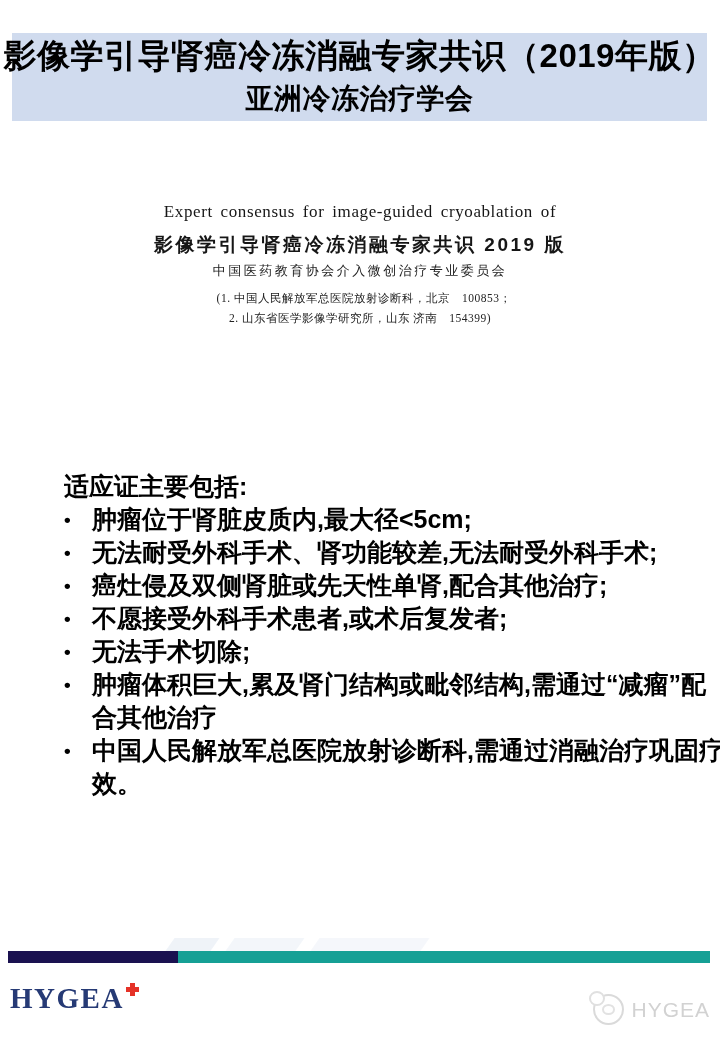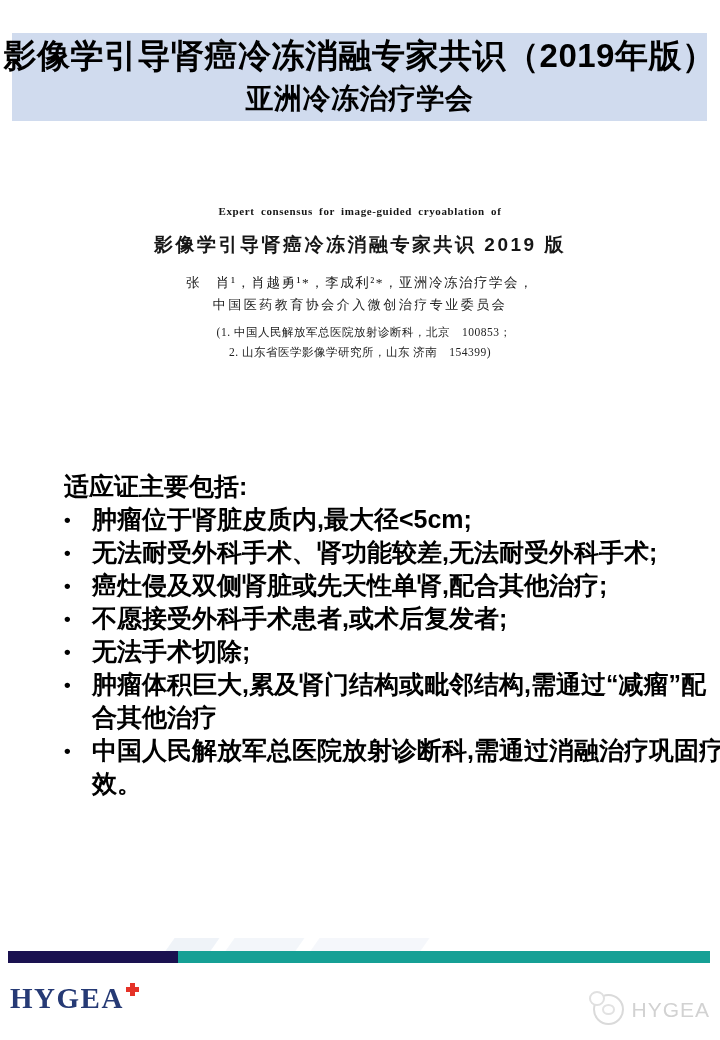--- a/index.html
+++ b/index.html
@@ -12,22 +12,22 @@
     position:absolute;left:12px;top:33px;width:695px;height:88px;
     background:#d0dbee;
     display:flex;flex-direction:column;justify-content:center;align-items:center;
     text-align:center;
   }
   .title-line1{font-size:33px;line-height:43px;font-weight:600;white-space:nowrap;letter-spacing:0.5px;}
   .title-line2{font-size:28px;line-height:43px;font-weight:600;white-space:nowrap;letter-spacing:0.5px;}
   
   .paper{position:absolute;left:0;top:196px;width:720px;text-align:center;color:#161616;}
   .paper-title-en{
-    font-family:"Liberation Serif","DejaVu Serif",serif;font-weight:bold;
-    font-size:11px;line-height:31px;letter-spacing:0.6px;word-spacing:3px;
+    font-family:"Liberation Serif","DejaVu Serif",serif;font-weight:normal;
+    font-size:17px;line-height:31px;letter-spacing:0.6px;word-spacing:3px;
   }
   .paper-title-zh{
     font-weight:bold;font-size:19px;line-height:30px;letter-spacing:2.5px;margin-top:3px;
   }
   .paper-authors{
     font-family:"Liberation Serif","DejaVu Serif",serif;
     font-size:13.5px;line-height:22px;letter-spacing:1.5px;margin-top:12px;color:#222;
   }
   .paper-authors2{
     font-family:"Liberation Serif","DejaVu Serif",serif;
@@ -74,21 +74,20 @@
 <div class="slide">
 
   <div class="title-bar">
     <div class="title-line1">影像学引导肾癌冷冻消融专家共识（2019年版）</div>
     <div class="title-line2">亚洲冷冻治疗学会</div>
   </div>
 
   <div class="paper">
     <div class="paper-title-en">Expert consensus for image-guided cryoablation of</div>
     <div class="paper-title-zh">影像学引导肾癌冷冻消融专家共识 2019 版</div>
-    <div class="paper-authors">张　肖¹，肖越勇¹*，李成利²*，亚洲冷冻治疗学会，</div>
     <div class="paper-authors2">中国医药教育协会介入微创治疗专业委员会</div>
     <div class="paper-affil">(1. 中国人民解放军总医院放射诊断科，北京　100853；</div>
     <div class="paper-affil-l2">2. 山东省医学影像学研究所，山东 济南　154399)</div>
   </div>
 
   <div class="indications">
     <div class="ind-heading">适应证主要包括:</div>
     <div class="ind-row">
       <span class="ind-bullet">•</span>
       <span class="ind-text">肿瘤位于肾脏皮质内,最大径&lt;5cm;</span>

